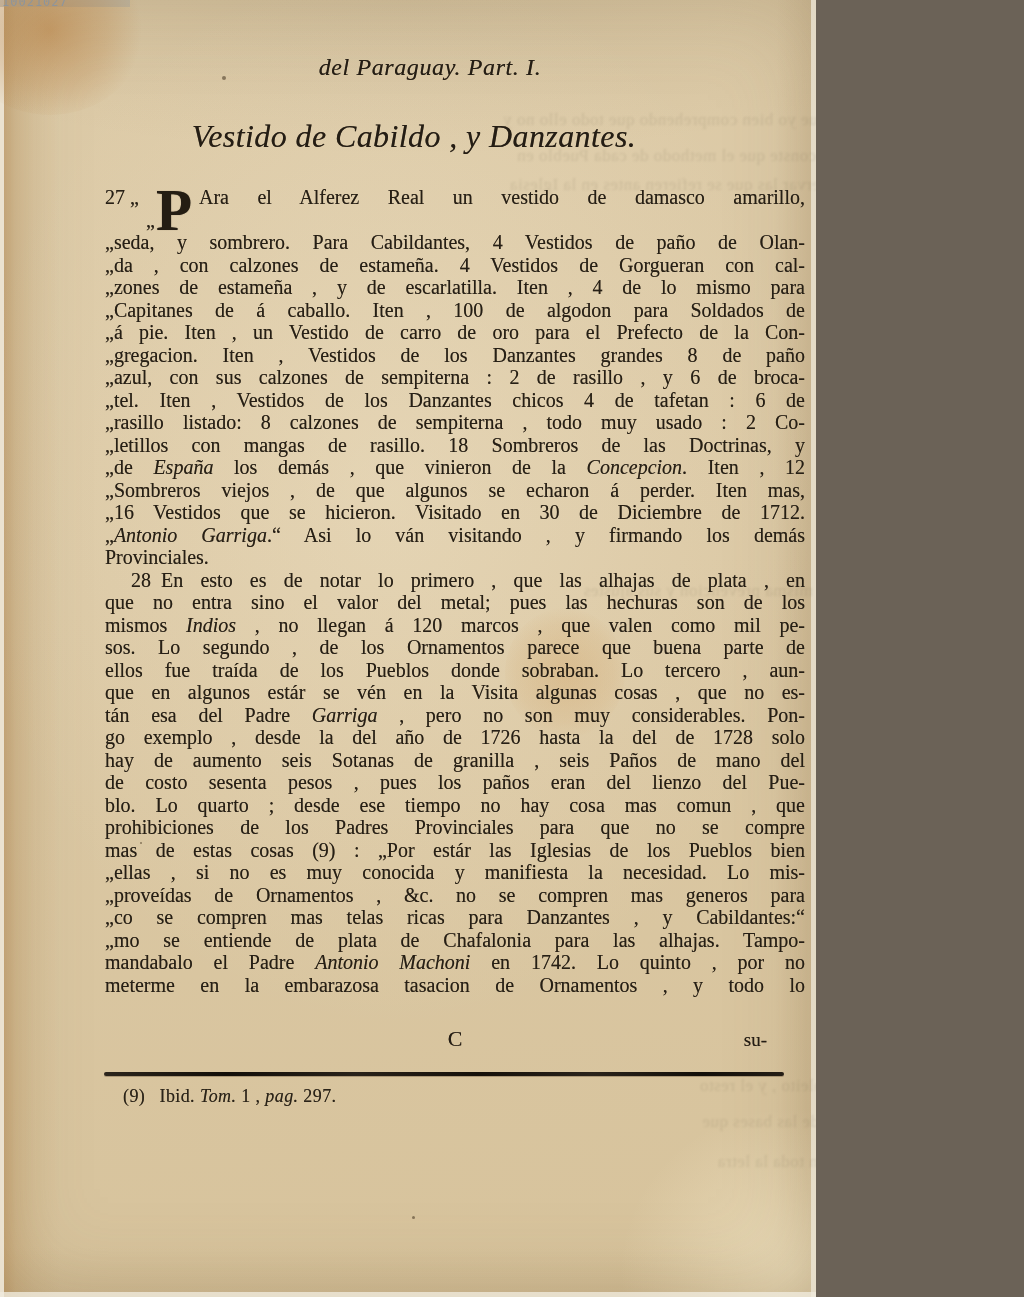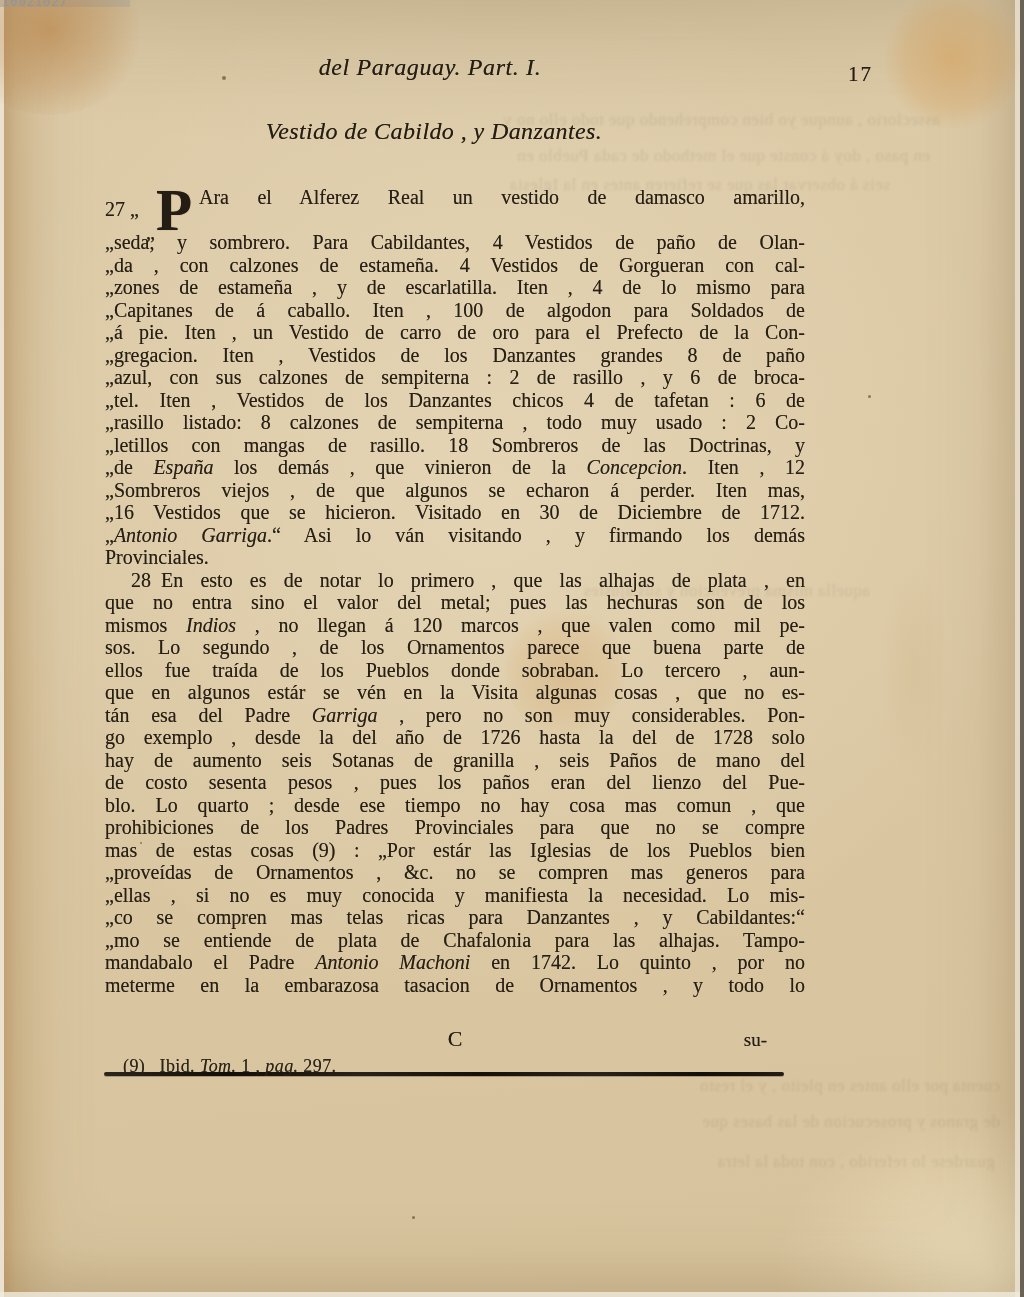--- a/index.html
+++ b/index.html
@@ -1,18 +1,18 @@
 <!DOCTYPE html>
 <html><head>
 <meta charset="utf-8">
 <title>del Paraguay. Part. I. — pag. 17</title>
 <style>
   html,body{margin:0;padding:0;background:#6b6257;}
   .page{
-    position:relative;width:1020px;height:1297px;overflow:hidden;
+    position:relative;width:816px;height:1297px;overflow:hidden;
     font-family:"Liberation Serif","DejaVu Serif",serif;
     color:#261f17;
     background:
       radial-gradient(ellipse 70% 55% at 48% 38%, rgba(250,240,216,.30), rgba(250,240,216,0) 75%),
       radial-gradient(ellipse 30% 18% at 97% 98%, rgba(244,232,200,.65), rgba(244,232,200,0) 70%),
       radial-gradient(ellipse 120% 20% at 50% 0%, rgba(120,100,70,.10), rgba(120,100,70,0) 60%),
       linear-gradient(90deg, rgba(173,116,52,.38) 0px, rgba(183,133,70,.20) 16px, rgba(183,133,70,.08) 34px, rgba(183,133,70,0) 60px),
       linear-gradient(270deg, rgba(150,120,80,.14) 0px, rgba(150,120,80,0) 40px),
       linear-gradient(0deg, rgba(150,120,80,.12) 0px, rgba(150,120,80,0) 50px),
       linear-gradient(175deg,#ddcba8 0%,#dbc8a4 45%,#d7c39c 100%);
@@ -52,37 +52,37 @@
     position:absolute;left:120px;top:54px;width:620px;text-align:center;
     font-style:italic;font-size:24px;letter-spacing:.6px;color:#241d14;
     text-shadow:0 0 .5px rgba(35,25,15,.65);
   }
   .page-number{
     position:absolute;left:842px;top:62px;font-size:21px;letter-spacing:2px;color:#241d14;
     text-shadow:0 0 .5px rgba(35,25,15,.65);
     margin-left:6px;
   }
   .section-title{
-    position:absolute;left:84px;top:118px;width:700px;text-align:center;margin:0;
-    font-style:italic;font-weight:400;font-size:24px;letter-spacing:.4px;color:#241d14;
+    position:absolute;left:64px;top:118px;width:700px;text-align:center;margin:0;
+    font-style:italic;font-weight:400;font-size:32px;letter-spacing:.4px;color:#241d14;
     text-shadow:0 0 .6px rgba(35,25,15,.6);
   }
 
   
   .body-text{
     position:absolute;left:105px;top:186px;width:700px;
     font-size:20px;color:#261f15;
     text-shadow:0 0 .5px rgba(40,30,18,.55);
   }
   .line{height:22.5px;line-height:22.5px;white-space:nowrap;}
   .line.just{white-space:normal;text-align:justify;text-align-last:justify;}
   .line.indent{text-indent:26px;}
   .line.short{text-align:left;}
   .dc-row{display:flex;height:22.5px;line-height:22.5px;}
-  .dc-row .pref{width:50px;flex:0 0 50px;margin-top:12px;}
+  .dc-row .pref{width:50px;flex:0 0 50px;}
   .dc-row .pref.pr{text-align:right;}
   .dc-row .dc-gap{width:44px;flex:0 0 44px;}
   .dc-row .txt{flex:1 1 auto;display:block;text-align:justify;text-align-last:justify;}
   .dropcap{
     position:absolute;left:156px;top:187px;font-size:59px;line-height:46px;
     font-weight:700;color:#241d13;text-shadow:0 0 .7px rgba(35,25,15,.7);
   }
 
   
   .sig-row{position:absolute;left:105px;top:1026px;width:700px;height:24px;}
@@ -90,21 +90,21 @@
     text-shadow:0 0 .5px rgba(35,25,15,.6);}
   .catchword{position:absolute;right:38px;top:3px;font-size:19px;color:#241d14;
     text-shadow:0 0 .5px rgba(35,25,15,.6);}
 
   .rule{
     position:absolute;left:104px;top:1072px;width:680px;height:3.5px;border-radius:2px;
     background:linear-gradient(90deg,#2c251c 0%,#120e09 18%,#29221a 37%,#15100a 55%,#2a231b 72%,#120e09 88%,#241d15 100%);
     box-shadow:0 1px 0 rgba(90,70,45,.35);
   }
   .footnote{
-    position:absolute;left:123px;top:1056px;font-size:18px;letter-spacing:.4px;color:#2a2318;
+    position:absolute;left:123px;top:1086px;font-size:18px;letter-spacing:.4px;color:#2a2318;
     text-shadow:0 0 .4px rgba(40,30,18,.5);
   }
   i{font-style:italic;}
 </style>
 </head>
 <body>
 
 <div class="page">
 
   <div class="edge edge-left"></div>
@@ -170,22 +170,22 @@
         <div class="line just">sos. Lo segundo , de los Ornamentos parece que buena parte de</div>
         <div class="line just">ellos fue traída de los Pueblos donde sobraban. Lo tercero , aun-</div>
         <div class="line just">que en algunos estár se vén en la Visita algunas cosas , que no es-</div>
         <div class="line just">tán esa del Padre <i>Garriga</i> , pero no son muy considerables. Pon-</div>
         <div class="line just">go exemplo , desde la del año de 1726 hasta la del de 1728 solo</div>
         <div class="line just">hay de aumento seis Sotanas de granilla , seis Paños de mano del</div>
         <div class="line just">de costo sesenta pesos , pues los paños eran del lienzo del Pue-</div>
         <div class="line just">blo. Lo quarto ; desde ese tiempo no hay cosa mas comun , que</div>
         <div class="line just">prohibiciones de los Padres Provinciales para que no se compre</div>
         <div class="line just">mas de estas cosas (9) : „Por estár las Iglesias de los Pueblos bien</div>
+        <div class="line just">„ellas , si no es muy conocida y manifiesta la necesidad. Lo mis-</div>
         <div class="line just">„proveídas de Ornamentos , &amp;c. no se compren mas generos para</div>
-        <div class="line just">„ellas , si no es muy conocida y manifiesta la necesidad. Lo mis-</div>
         <div class="line just">„co se compren mas telas ricas para Danzantes , y Cabildantes:“</div>
         <div class="line just">„mo se entiende de plata de Chafalonia para las alhajas. Tampo-</div>
         <div class="line just">mandabalo el Padre <i>Antonio Machoni</i> en 1742. Lo quinto , por no</div>
         <div class="line just">meterme en la embarazosa tasacion de Ornamentos , y todo lo</div>
       </div>
   </div>
 
   <div class="dropcap">P</div>
 
   <div class="sig-row">

